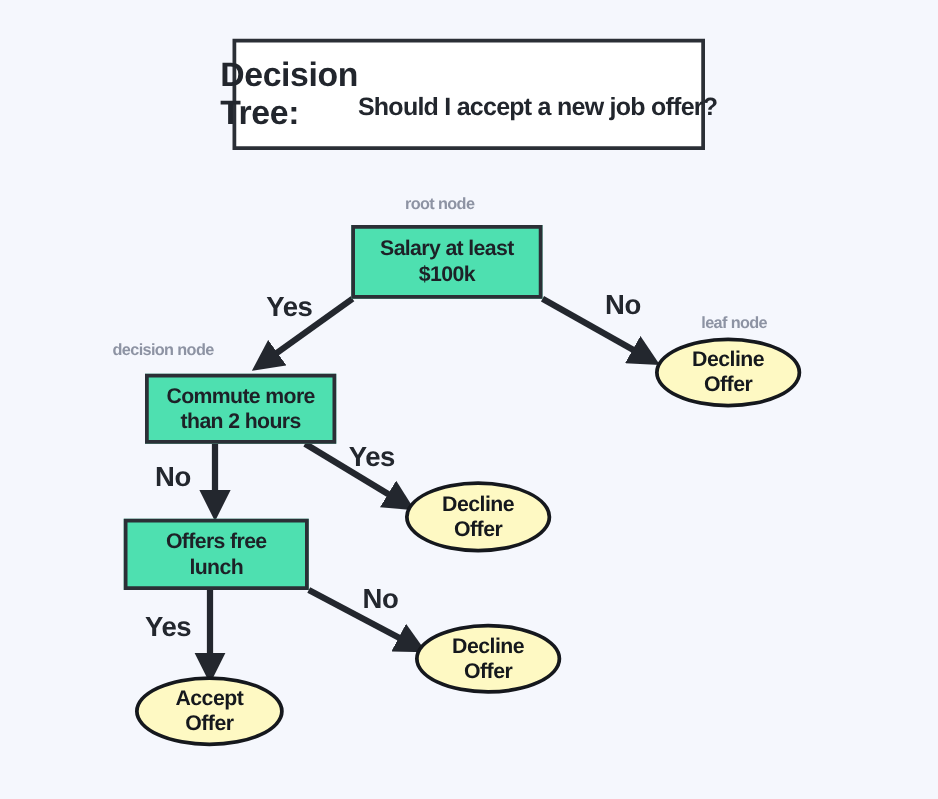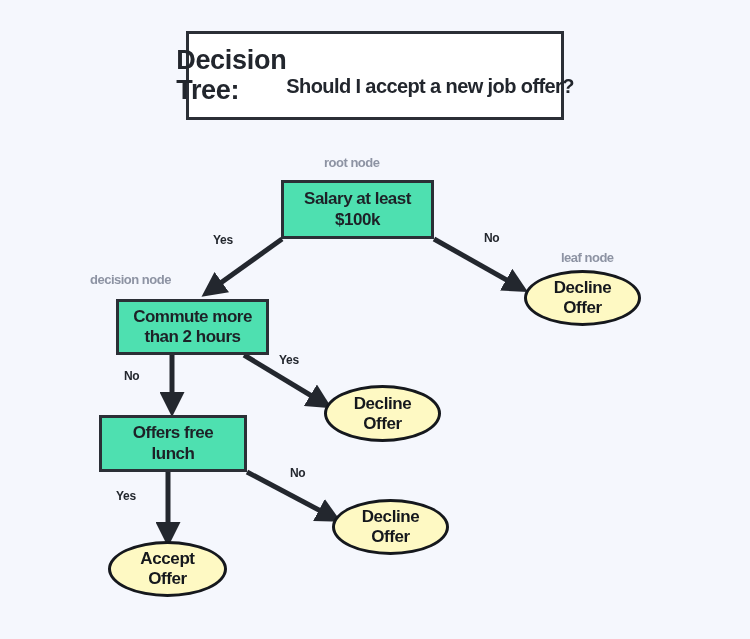--- a/index.html
+++ b/index.html
@@ -105,21 +105,21 @@
     font-size: 13px;
     font-weight: bold;
     color: #8d93a3;
     letter-spacing: -0.5px;
     white-space: nowrap;
   }
 
   
   .edge-label {
     position: absolute;
-    font-size: 12px;
+    font-size: 22px;
     font-weight: bold;
     color: #23272e;
     letter-spacing: -0.3px;
     white-space: nowrap;
   }
 </style>
 </head>
 <body>
 
 <div id="diagram-root">

